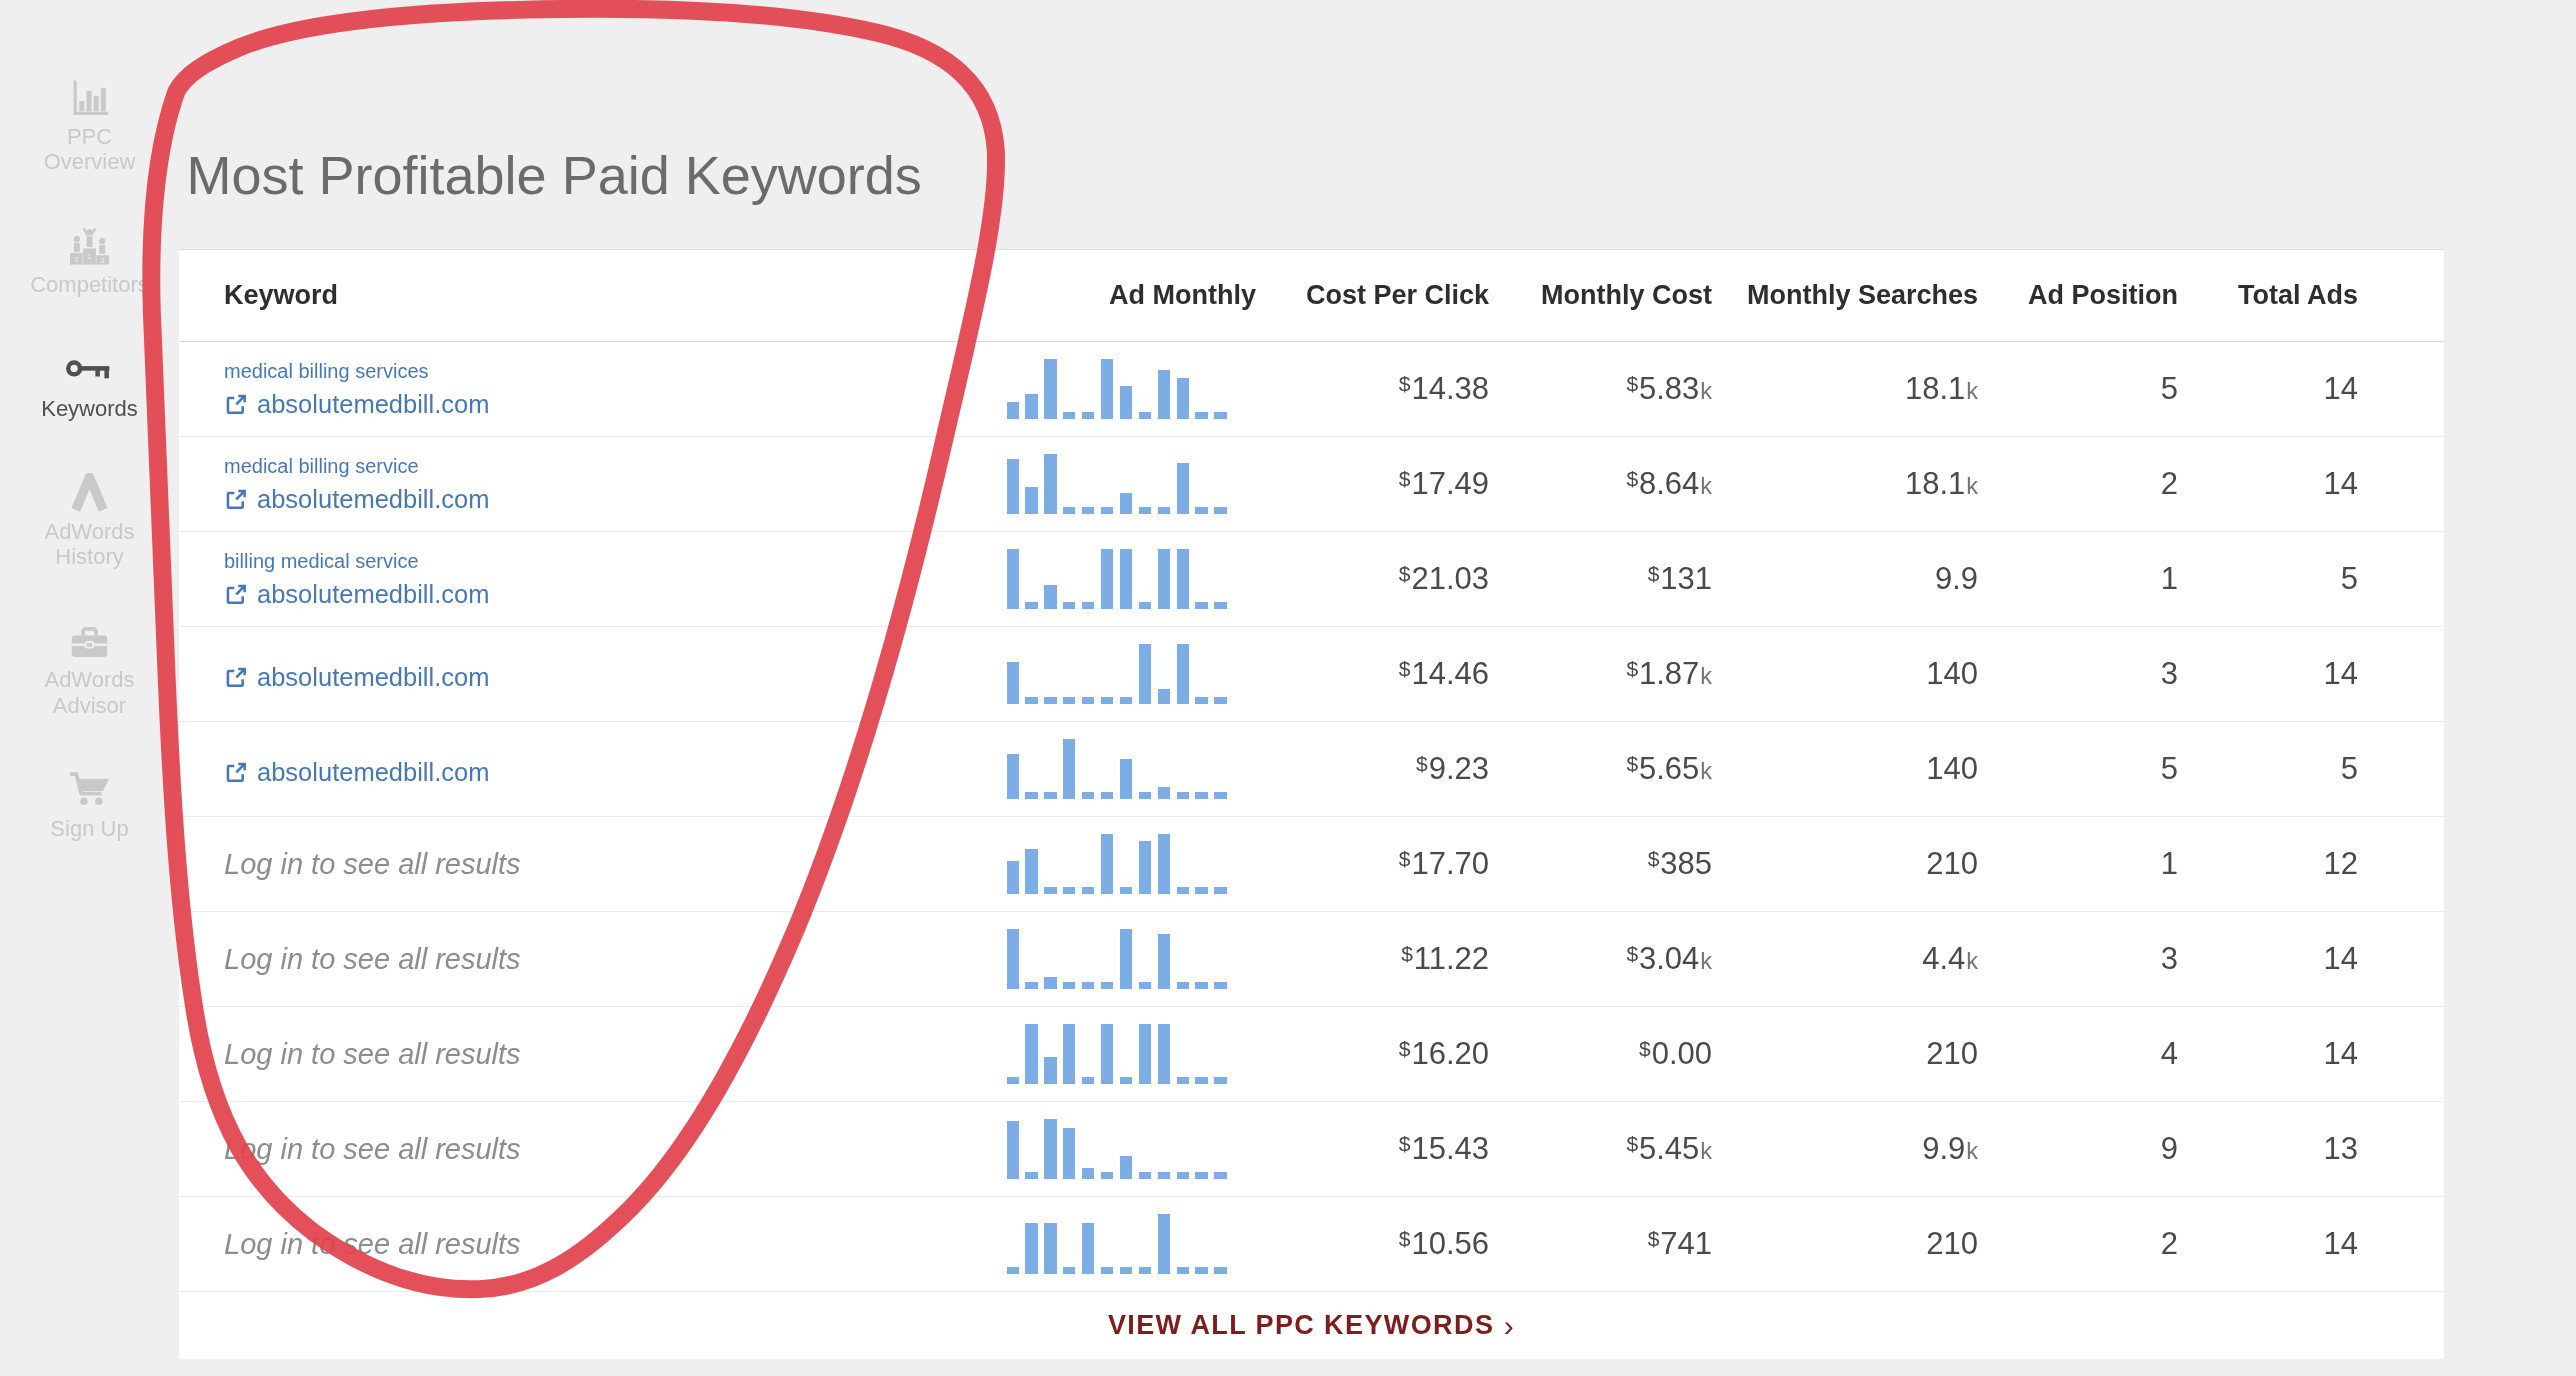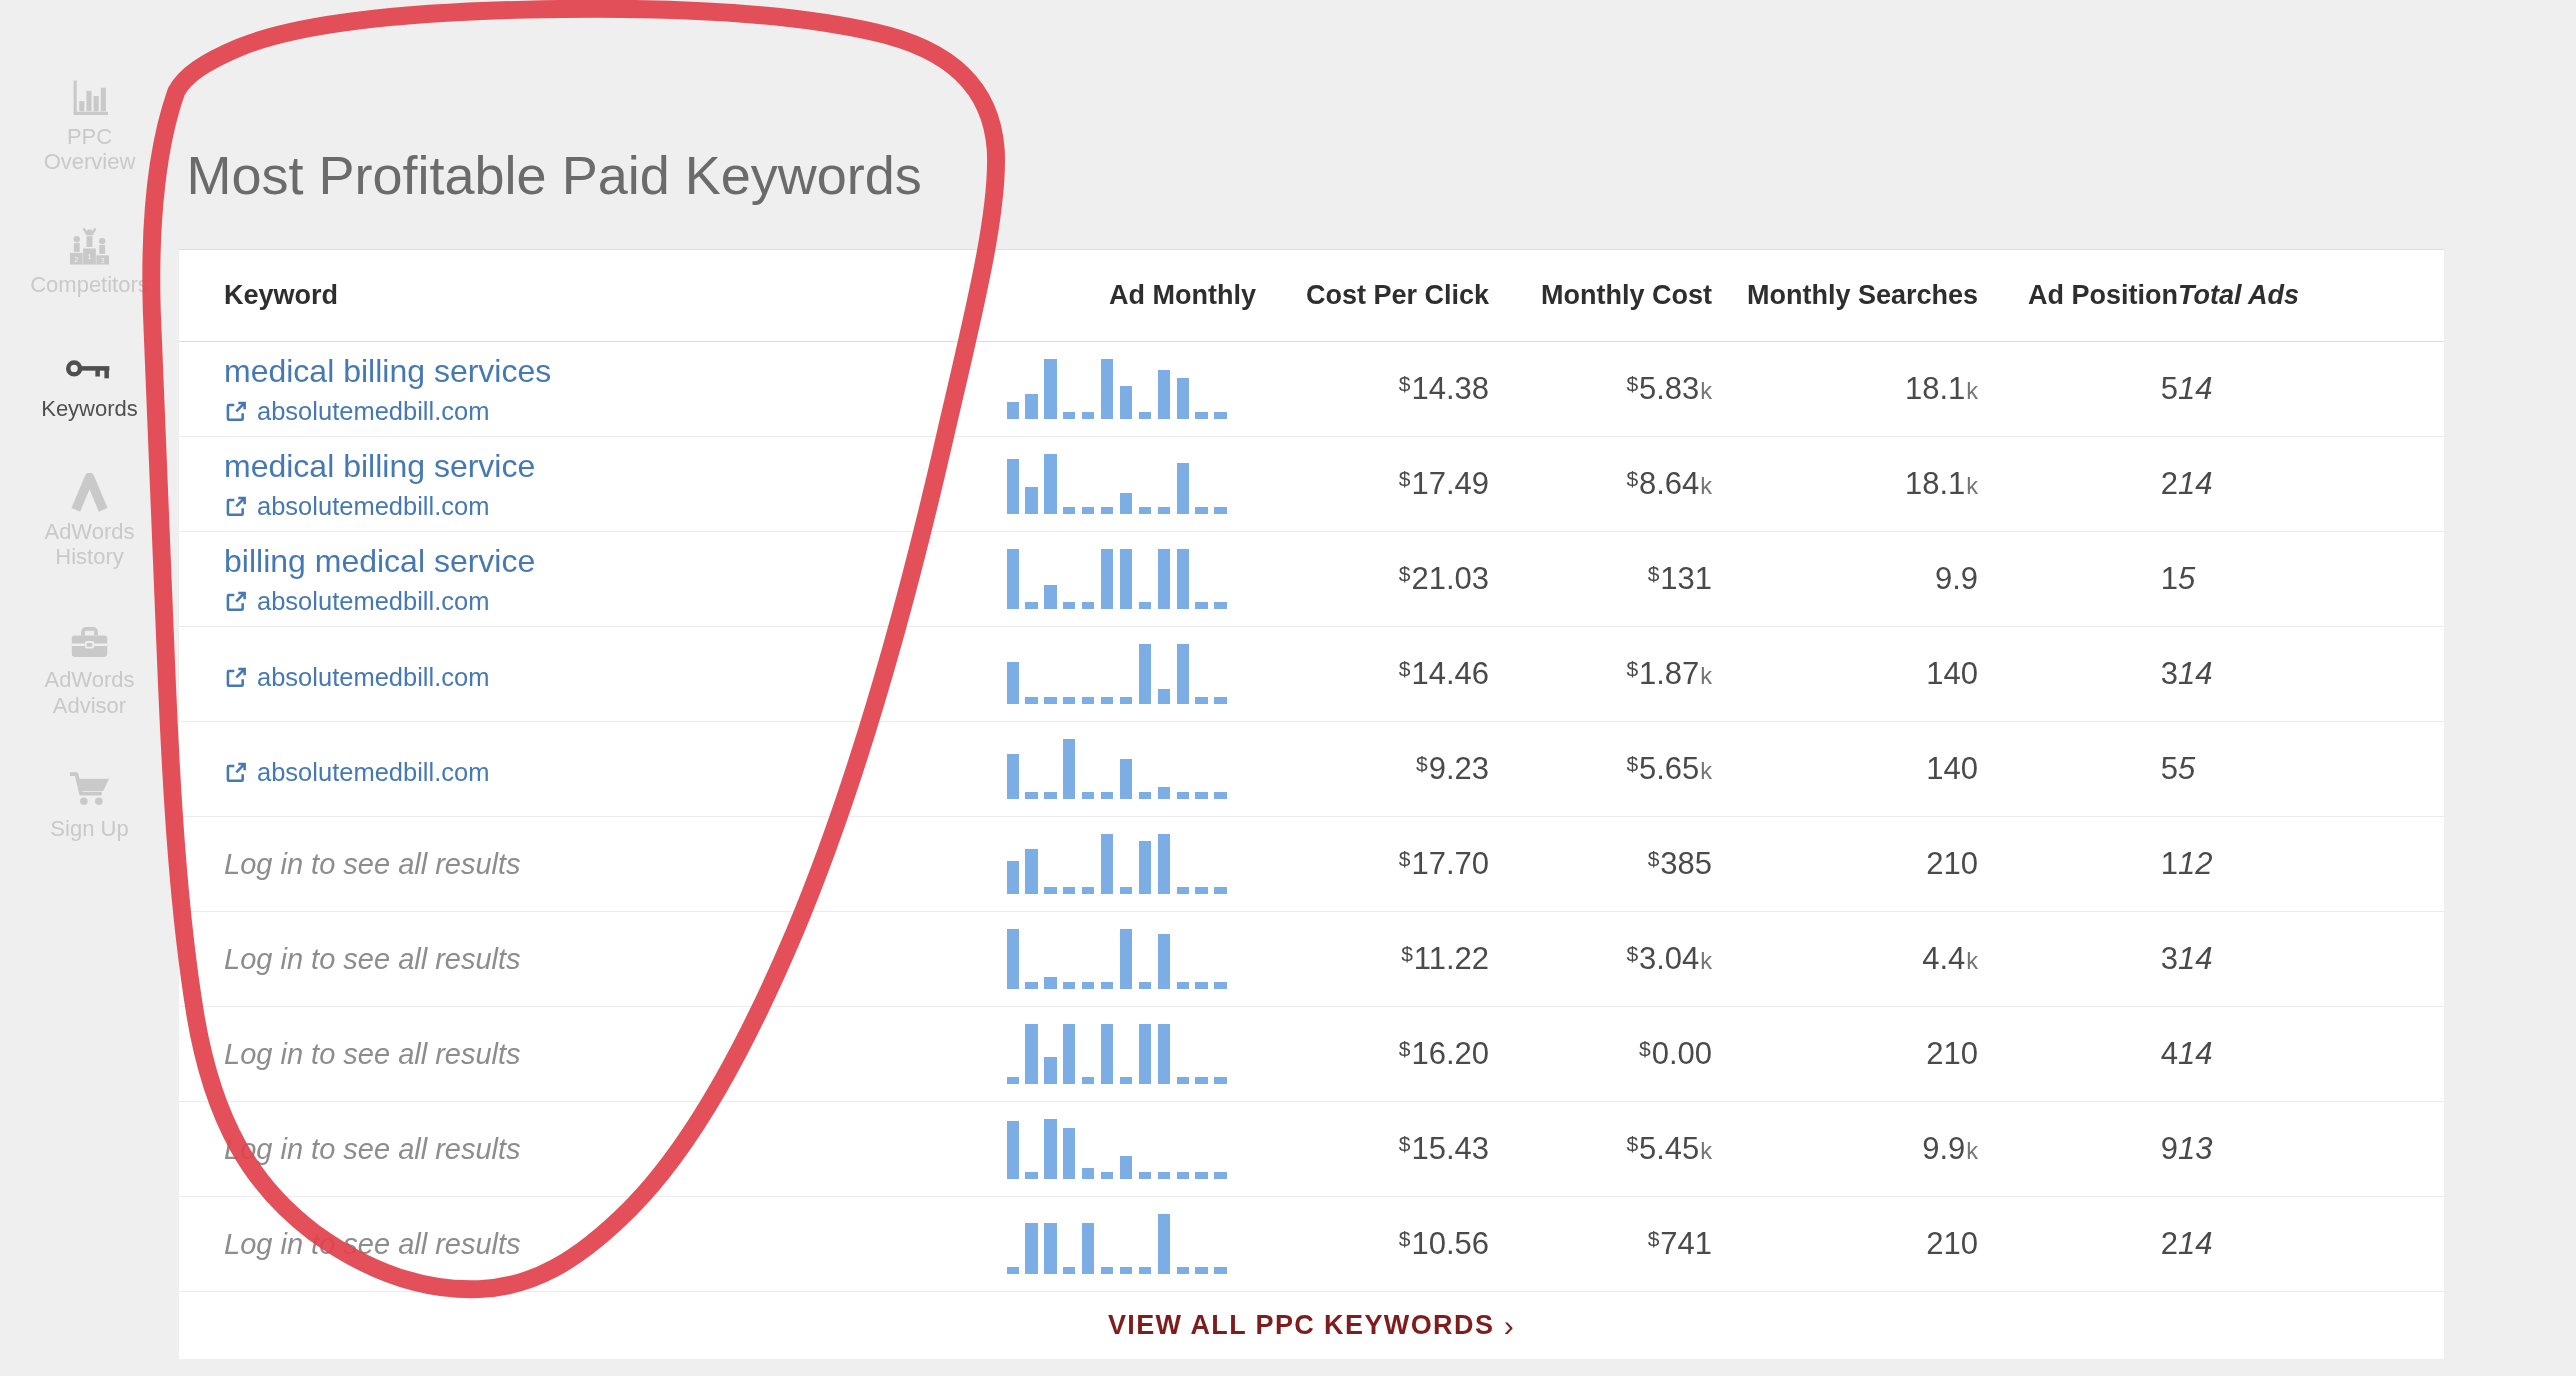--- a/index.html
+++ b/index.html
@@ -27,23 +27,23 @@
          font-weight:bold;font-size:27px;color:#2e2e2e;padding-right:86px;}
   .trow{display:flex;align-items:center;height:94px;border-bottom:0.9px solid #ececec;
         font-size:31px;color:#4a4a4a;padding-right:86px;}
   .col-keyword{flex:1;padding-left:45px;min-width:0;}
   .col-timeline{width:273px;}
   .thead .col-timeline{text-align:right;padding-right:16px;box-sizing:border-box;}
   .col-cpc{width:217px;text-align:right;}
   .col-mcost{width:223px;text-align:right;}
   .col-msearch{width:266px;text-align:right;}
   .col-adpos{width:200px;text-align:right;}
-  .col-tads{width:180px;text-align:left;font-style:italic;}
-
-  .kw-link{font-size:32px;color:#4679b4;line-height:1.2;text-decoration:none;display:block;cursor:pointer;}
+  .col-tads{width:180px;text-align:right;}
+
+  .kw-link{font-size:20px;color:#4679b4;line-height:1.2;text-decoration:none;display:block;cursor:pointer;}
   .kw-domain{display:flex;align-items:center;gap:9.4px;margin-top:6.6px;color:#4679b4;font-size:25.5px;cursor:pointer;}
   .login{font-style:italic;color:#8d8d8d;font-size:29px;cursor:pointer;}
 
   .spark{display:flex;align-items:flex-end;gap:6.6px;height:60px;width:220px;margin-left:7.5px;}
   .sbar{width:12.3px;background:#7cade5;flex-shrink:0;}
 
   .cur{font-size:21px;position:relative;top:-8.5px;margin-right:0.9px;}
   .suf{font-size:23.6px;color:#757575;margin-left:0.9px;}
 
   .tfoot{height:67px;display:flex;align-items:center;justify-content:center;background:#ffffff;}

